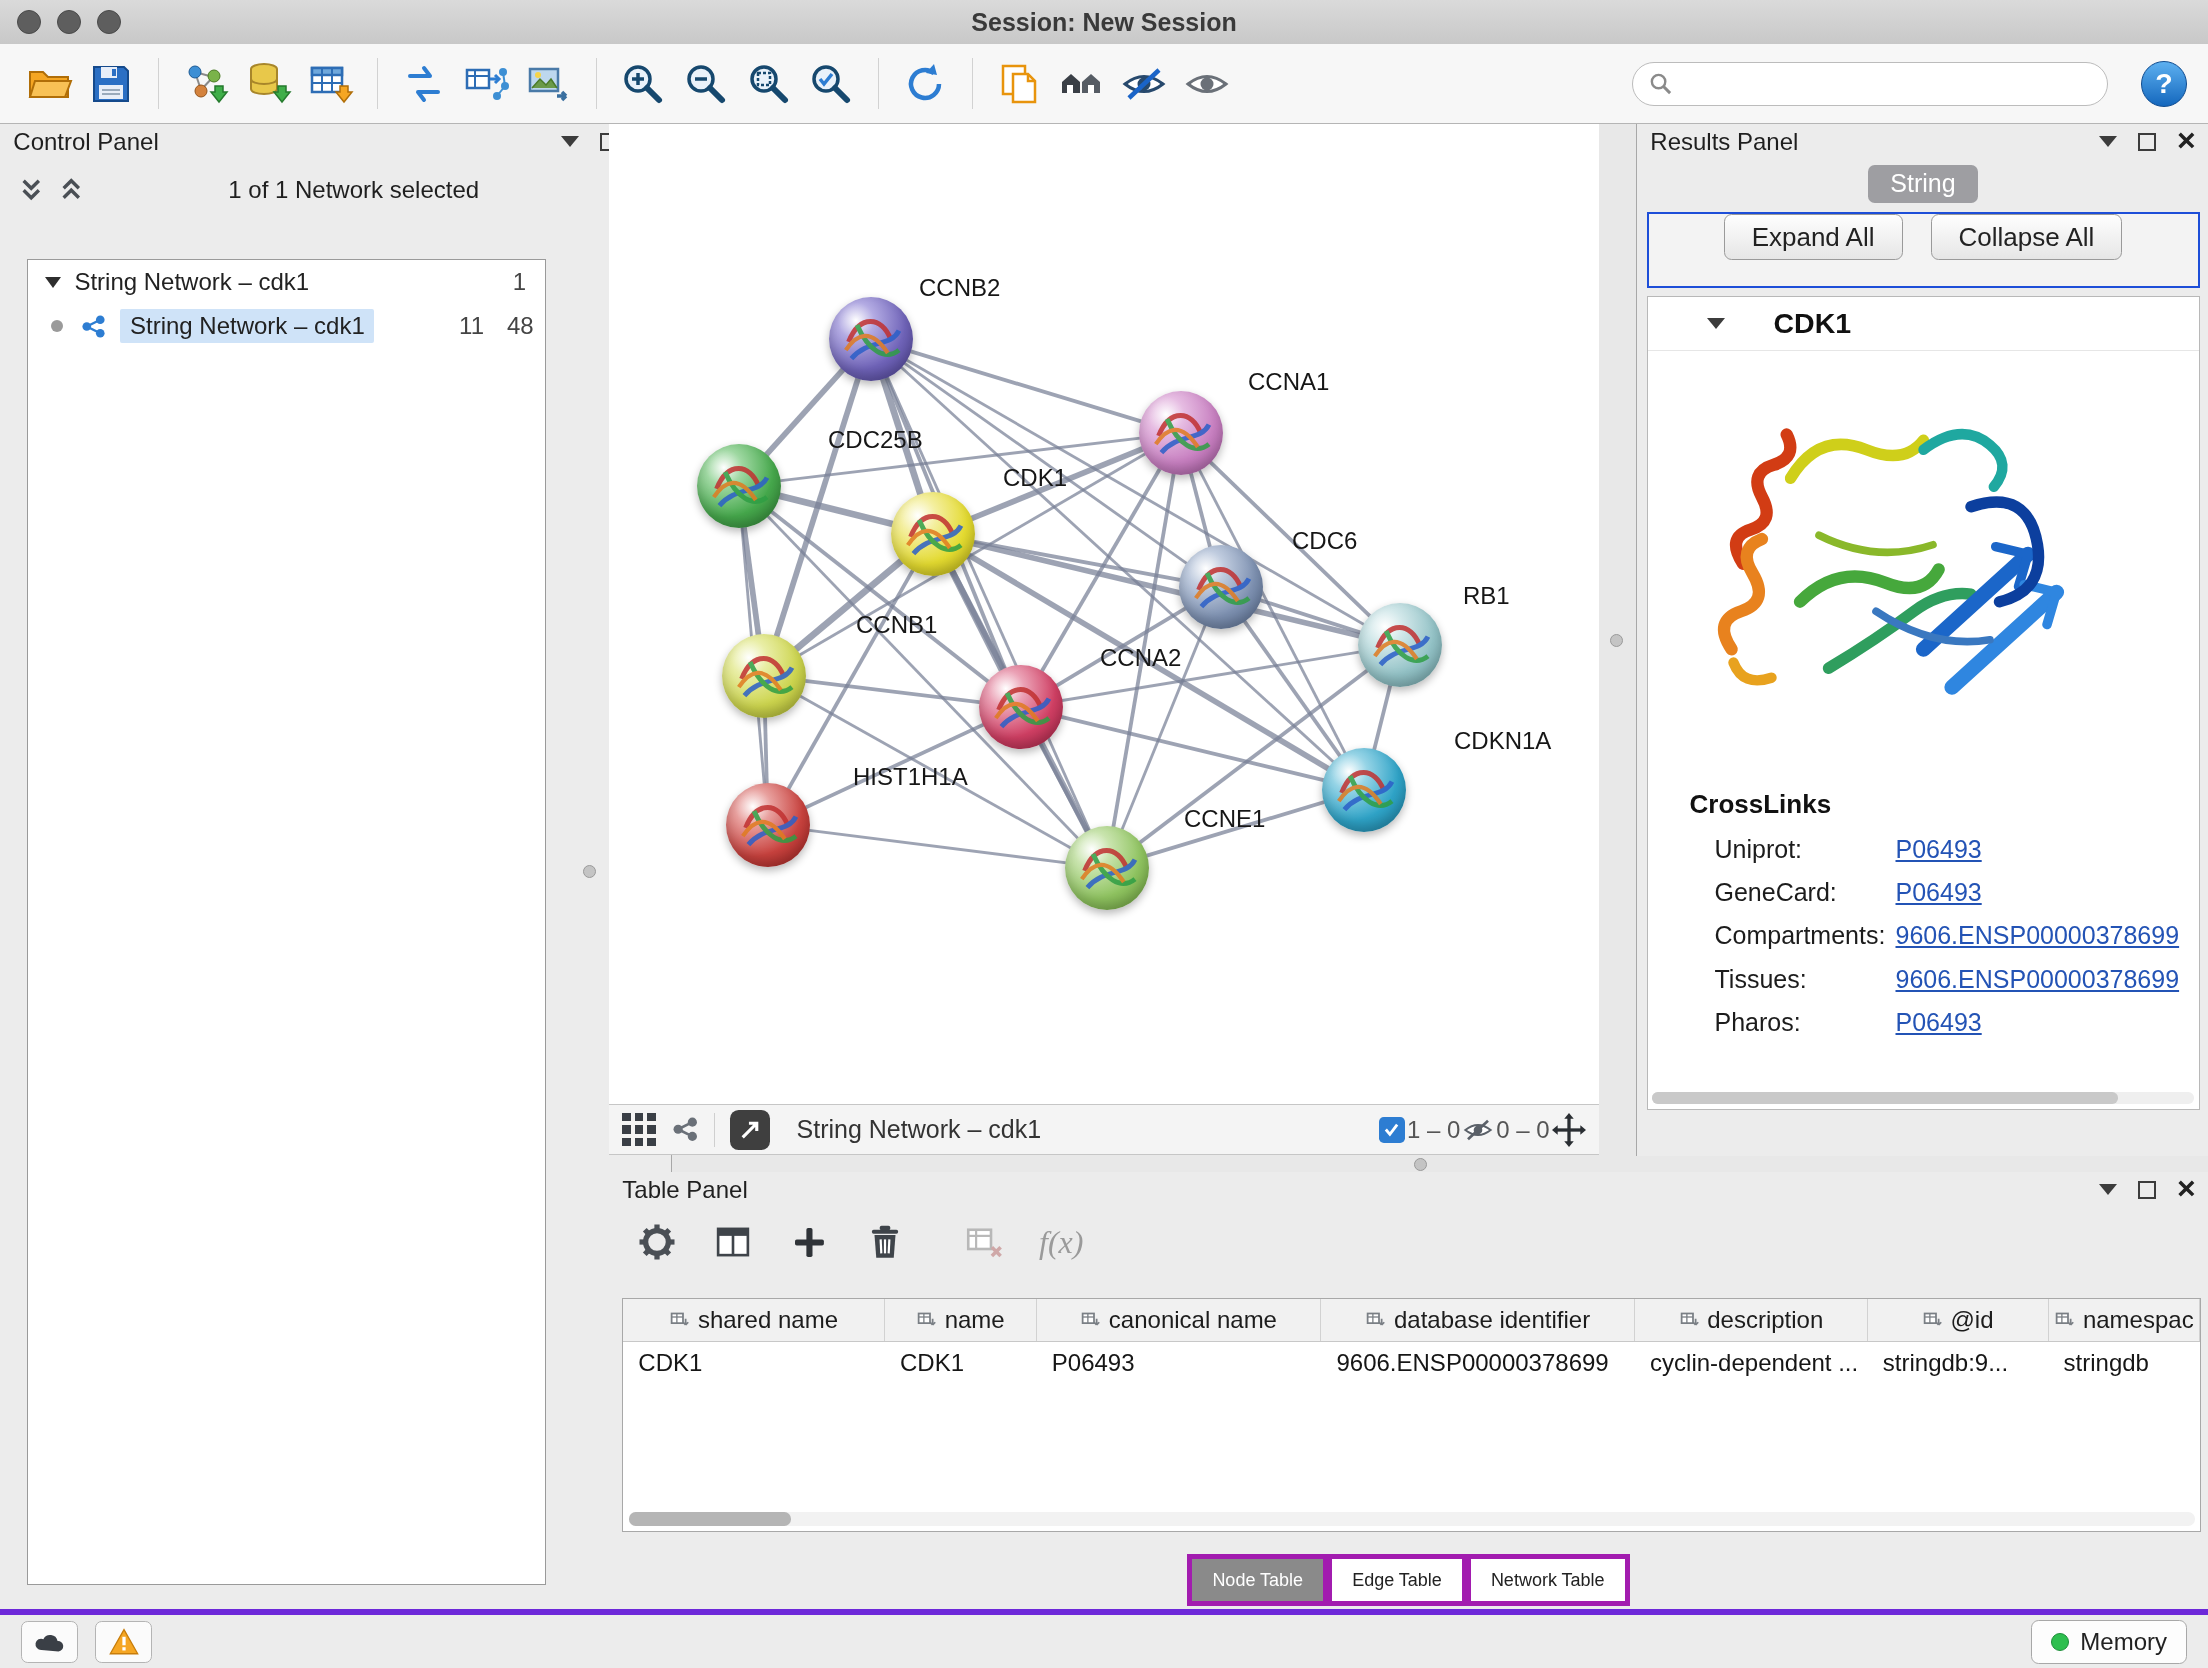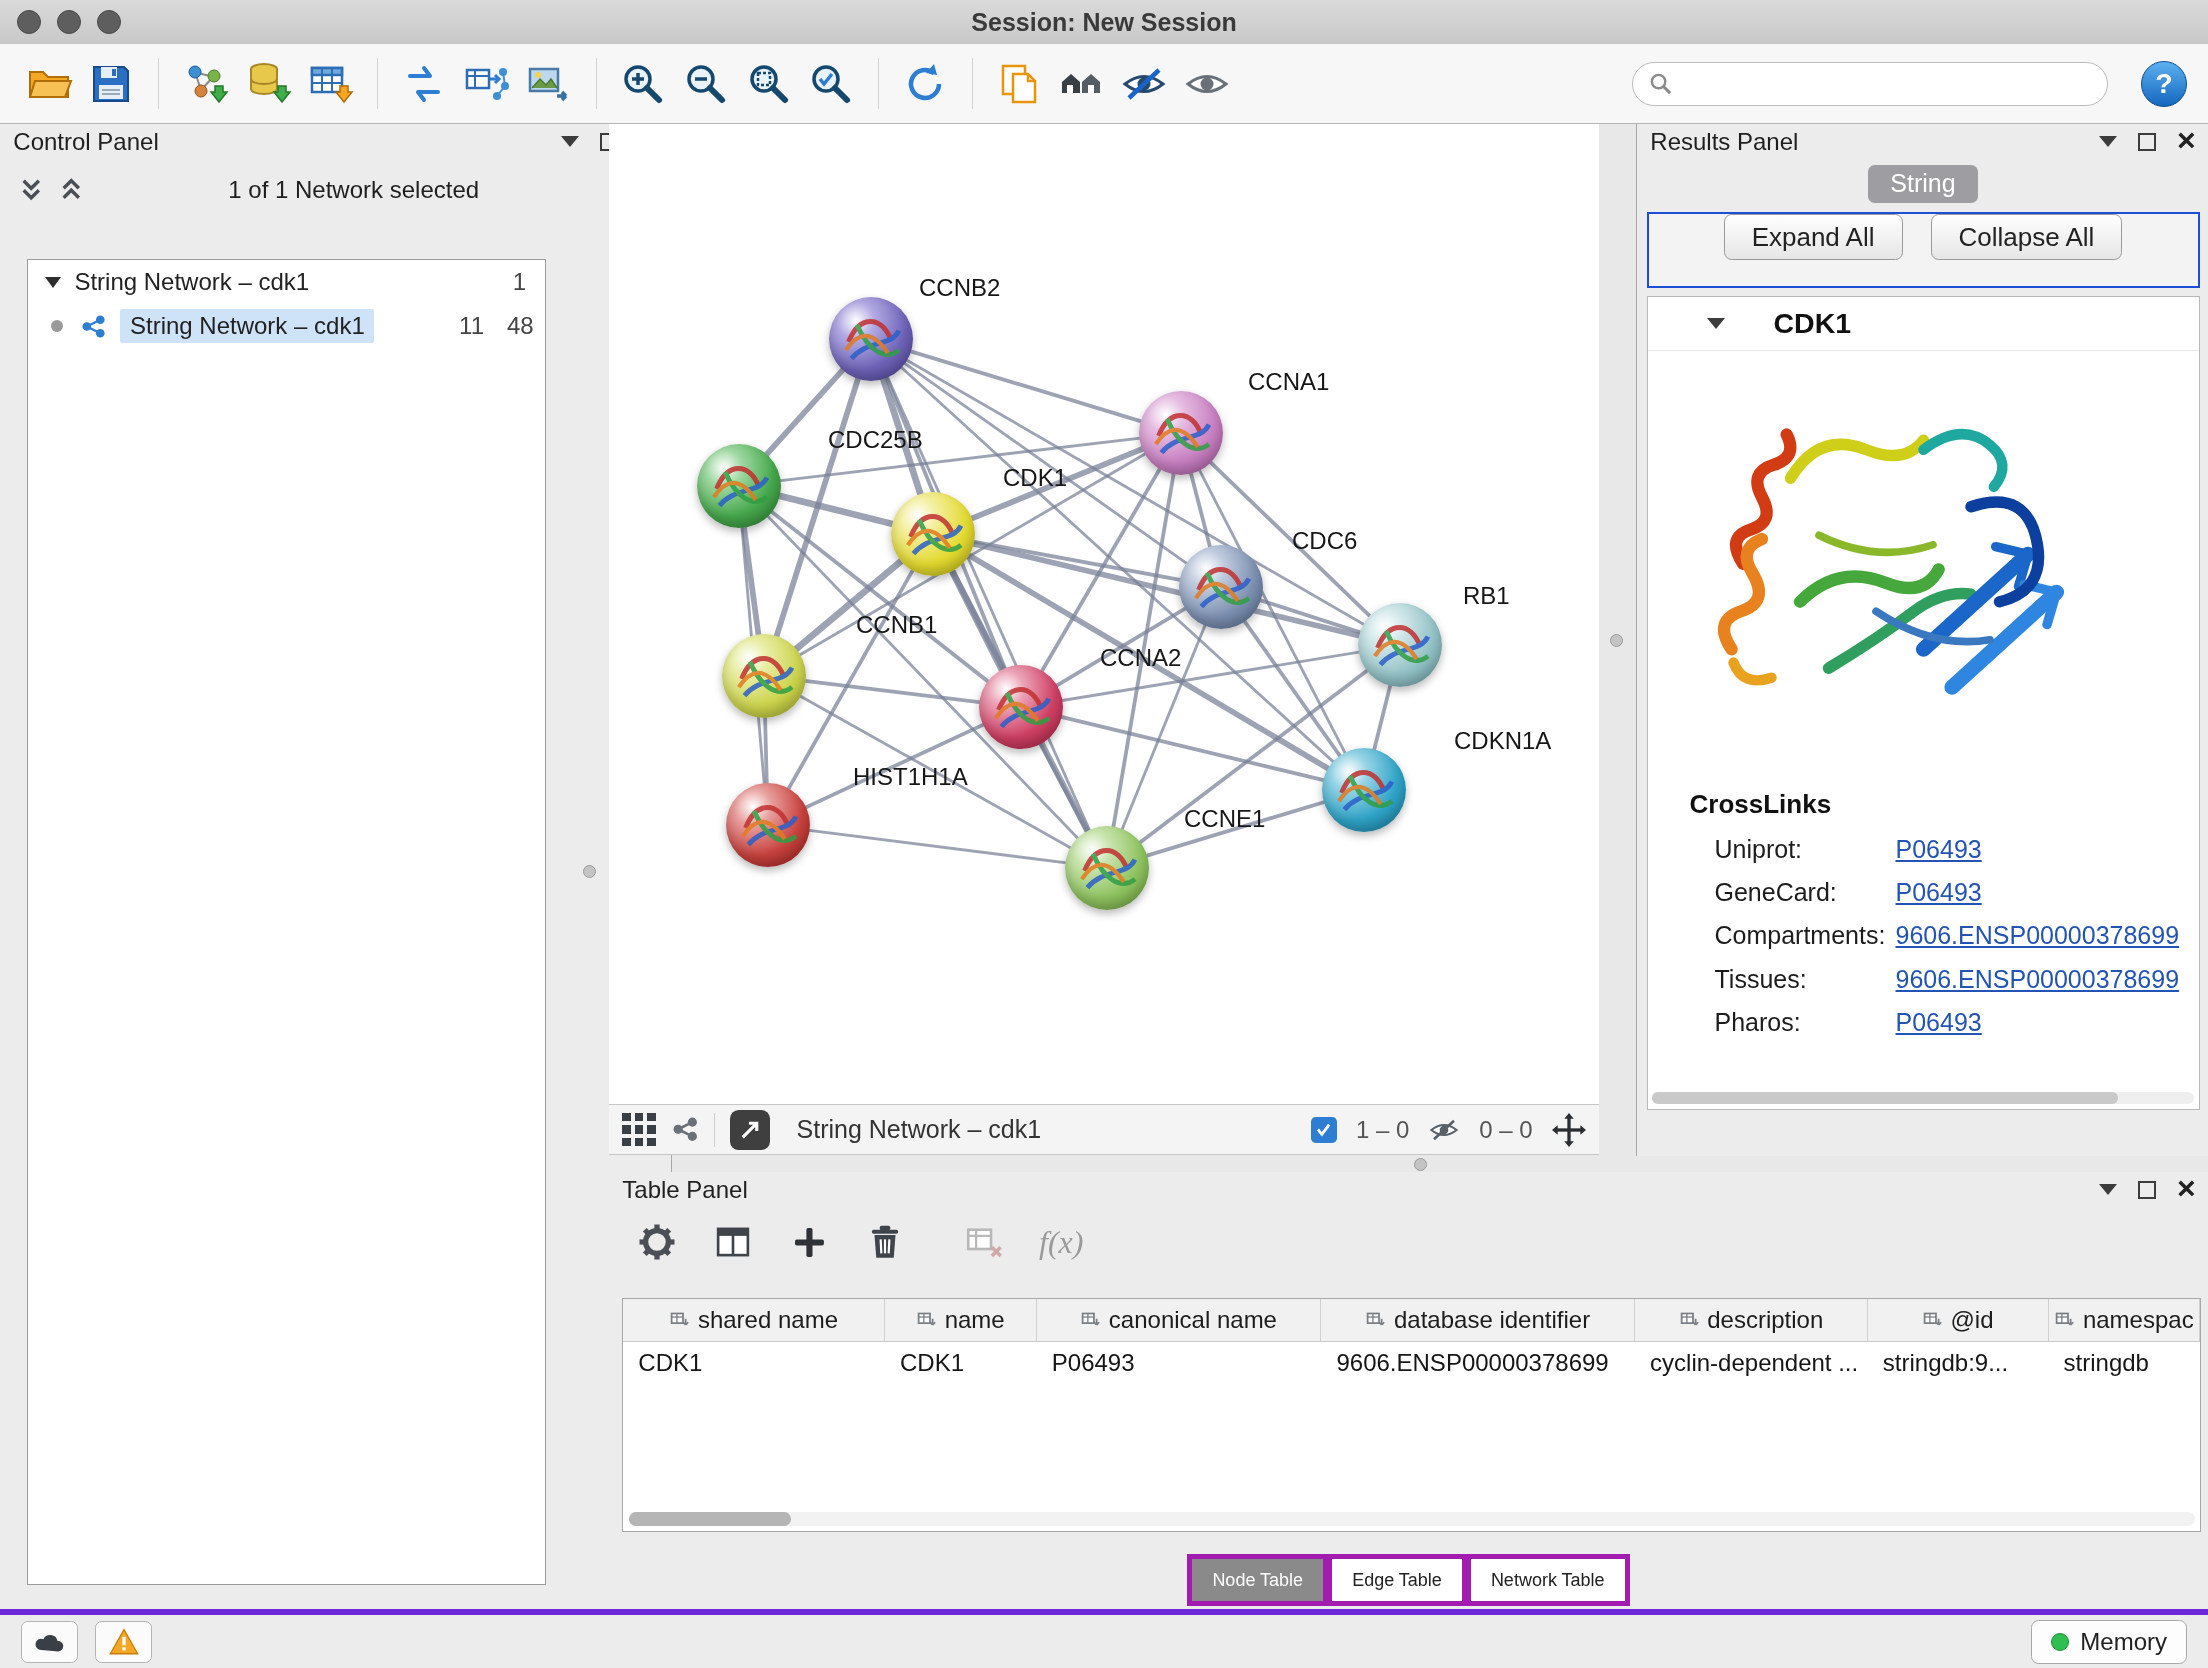--- a/index.html
+++ b/index.html
@@ -69,21 +69,21 @@
 
   .canvas-footer{position:absolute;left:609px;top:1104px;width:990px;height:51px;background:#f4f4f4;
     border-top:1px solid #c6c6c6;border-bottom:1px solid #c6c6c6;display:flex;align-items:center;
     padding:0 13.3px;box-sizing:border-box;gap:15px;}
   .grid9{display:grid;grid-template-columns:repeat(3,8.6px);grid-auto-rows:8.6px;gap:3.8px;cursor:pointer;}
   .grid9 span{background:#3a3f46;}
   .vsep{width:1px;height:34px;background:#cfcfcf;}
   .ext-btn{width:40px;height:40px;background:#3f3f3f;border-radius:8.6px;display:flex;align-items:center;
     justify-content:center;cursor:pointer;}
   .cf-name{font-size:25px;color:#333;margin-left:11.4px;}
-  .cf-right{margin-left:auto;display:flex;align-items:center;gap:19px;font-size:24px;color:#555;}
+  .cf-right{margin-left:auto;display:flex;align-items:center;gap:2px;font-size:24px;color:#555;}
   .checkbox{width:26px;height:26px;background:#2d7dd2;border-radius:4.8px;display:flex;align-items:center;
     justify-content:center;cursor:pointer;}
 
   
   .results-panel{position:absolute;left:1636px;top:124px;width:573px;height:1032px;background:#ececec;
     border-left:1px solid #a8a8a8;box-sizing:border-box;}
   .rp-tab{margin:4.8px auto 0;width:110px;height:38px;background:#9e9ea2;color:#fff;border-radius:6.7px;
     font-size:25px;display:flex;align-items:center;justify-content:center;cursor:pointer;}
   .rp-box{margin:9.5px 9.5px 0;border:2px solid #1d4ed8;background:#f3f3f3;height:72px;
     display:flex;align-items:flex-start;justify-content:center;gap:28px;}

